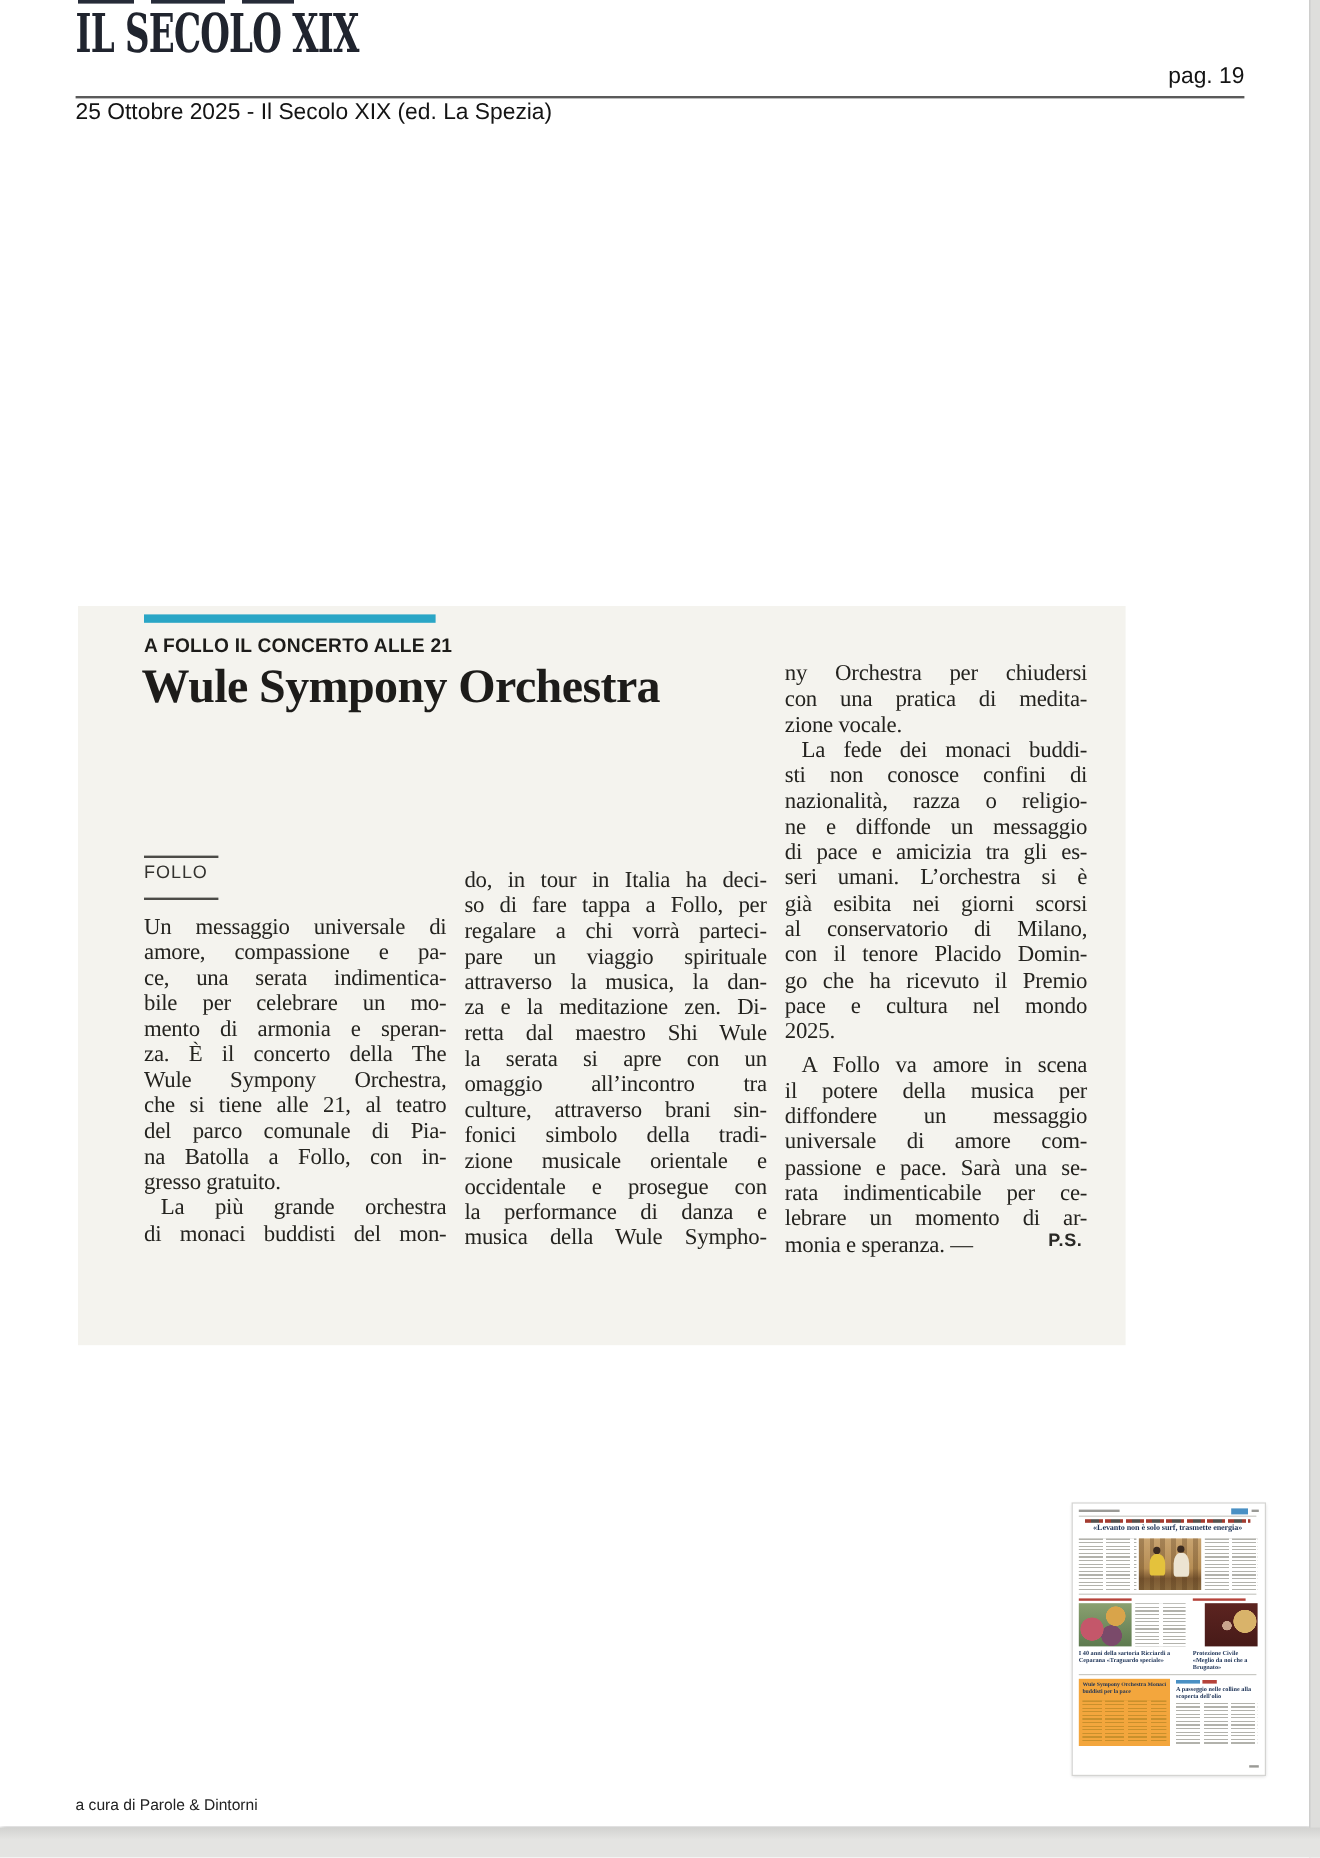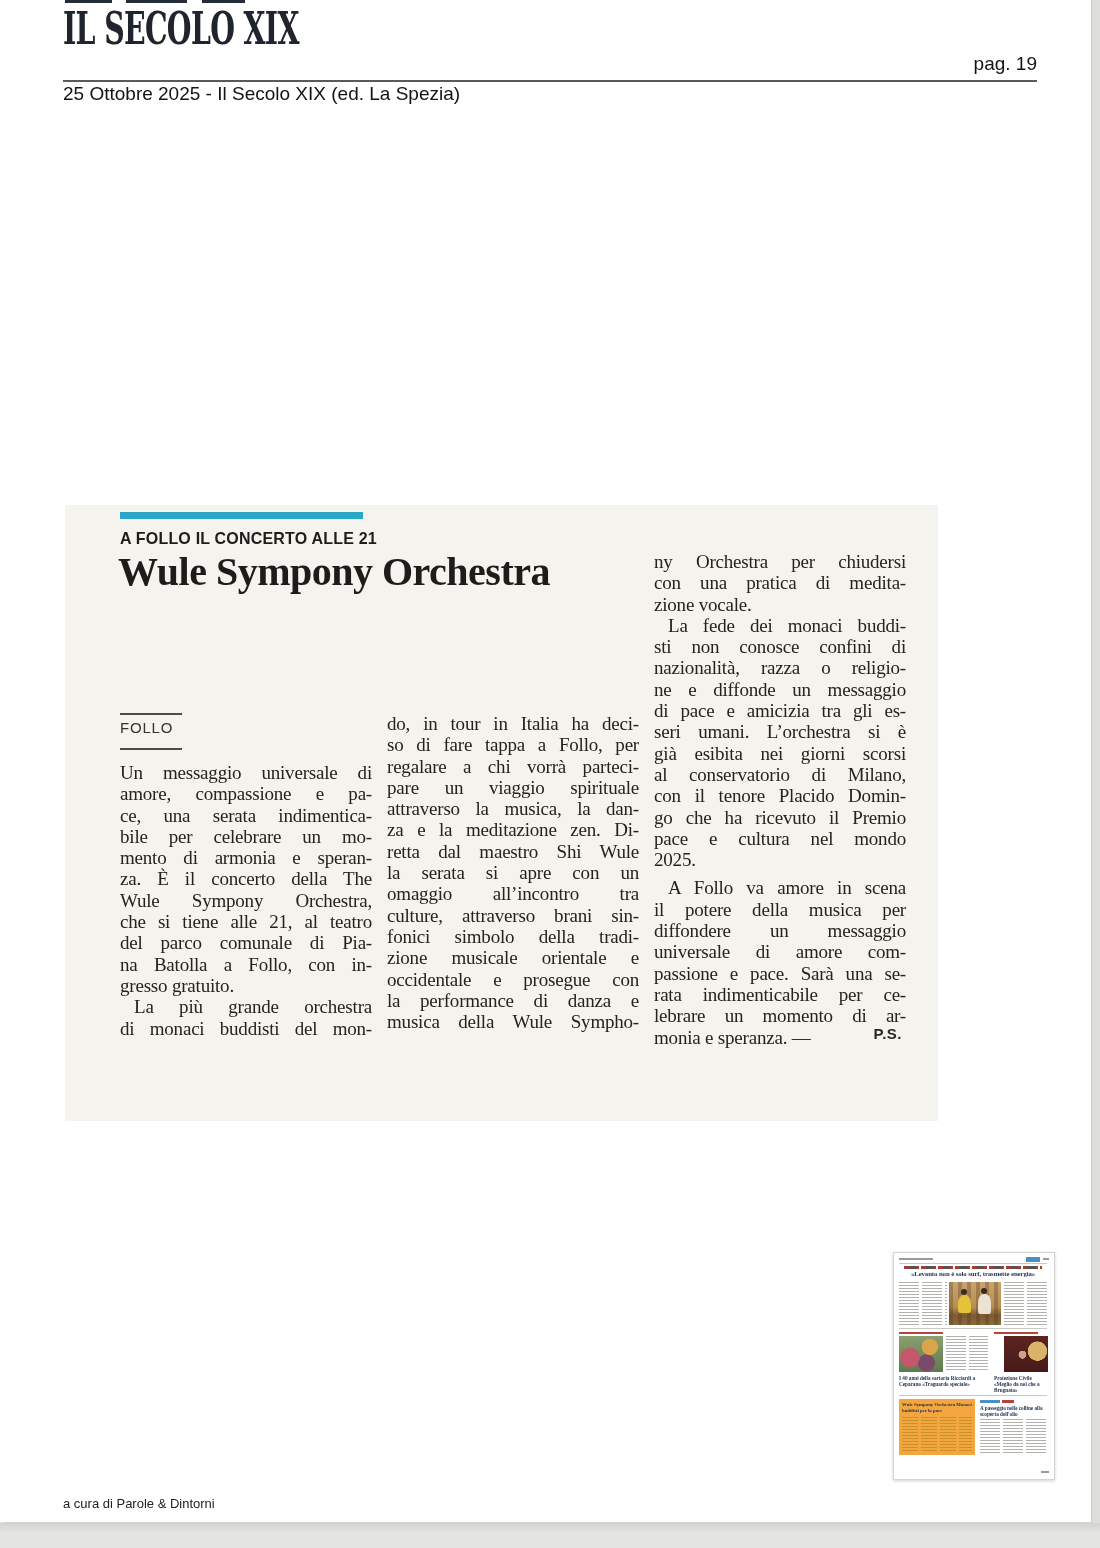--- a/index.html
+++ b/index.html
@@ -21,21 +21,21 @@
   
   .clip{position:absolute;left:65px;top:505px;width:873px;height:616px;background:#f4f3ee;}
   .tealbar{position:absolute;left:55px;top:7px;width:243px;height:7px;background:#2aa6c6;}
   .kicker{position:absolute;left:55px;top:24px;font-weight:bold;font-size:16.5px;letter-spacing:.2px;color:#1d1c1a;white-space:nowrap;transform:scaleX(.97);transform-origin:left;}
   .headline{position:absolute;left:53px;top:44px;width:560px;font-family:"Liberation Serif",serif;font-weight:bold;
     font-size:40px;line-height:45px;letter-spacing:-.5px;color:#1d1c1a;white-space:nowrap;}
   .sect-rule{position:absolute;left:55px;width:62px;height:2px;background:#4c4b47;}
   .sect-label{position:absolute;left:55px;top:214px;font-size:15px;letter-spacing:.8px;color:#33322f;}
   .col{position:absolute;width:252px;}
   .col1{left:55px;top:257px;}
-  .col2{left:322px;top:208px;}
+  .col2{left:322px;top:218px;}
   .col3{left:589px;top:25px;margin-top:21px;}
   .bl{font-family:"Liberation Serif",serif;font-size:19px;line-height:21.3px;height:21.3px;color:#24231f;overflow:hidden;letter-spacing:-.2px;}
   .bl.j{text-align:justify;text-align-last:justify;}
   .bl.in{text-indent:14px;font-family:Liberation Serif, serif;}
   .bl.gap{margin-top:7px;}
   .ps{position:absolute;left:589px;top:520px;width:248px;text-align:right;font-weight:bold;font-size:15px;color:#2a2926;letter-spacing:.5px;}
 
   
   .footer-left{position:absolute;left:63px;top:1496px;font-size:13px;color:#222;}
   .footer-right{position:absolute;left:63px;top:1496px;width:977px;text-align:right;font-size:13px;color:#222;}

